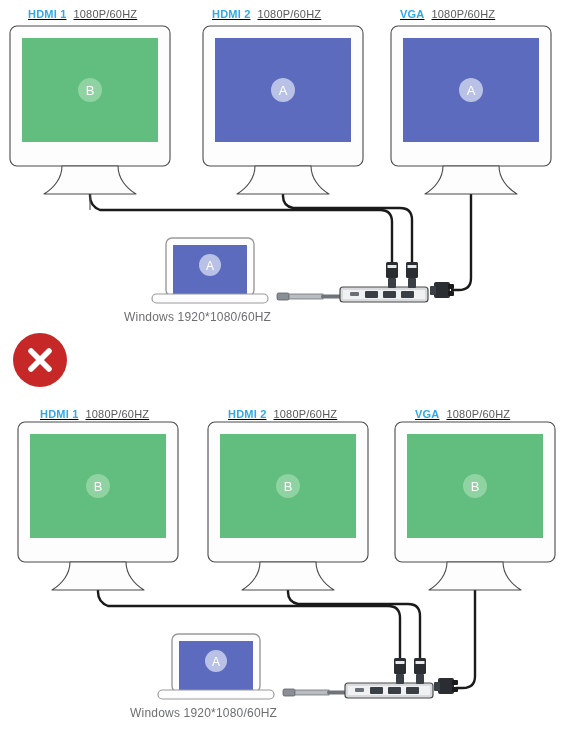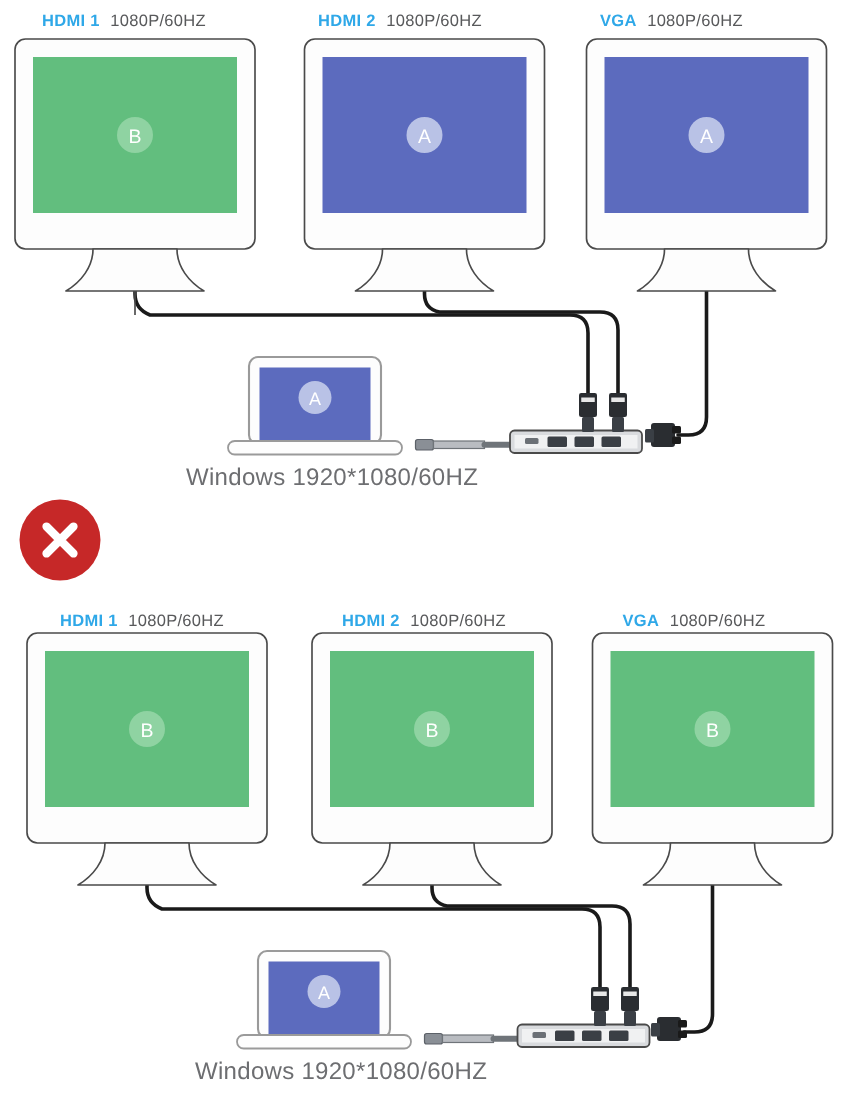--- a/index.html
+++ b/index.html
@@ -6,25 +6,25 @@
   body{
     width:564px;height:740px;
     background:#ffffff;
     font-family:"Liberation Sans", sans-serif;
     overflow:hidden;
     position:relative;
   }
   .stage{position:absolute;left:0;top:0;width:564px;height:740px;}
   svg.diagram{position:absolute;left:0;top:0;width:564px;height:740px;display:block;}
 
-  .lbl{position:absolute;white-space:nowrap;font-size:11px;letter-spacing:.2px;}
+  .lbl{position:absolute;white-space:nowrap;font-size:11px;letter-spacing:.2px;text-decoration:underline;}
   .lbl .port{color:#2FA8E8;font-weight:600;}
   .lbl .res{color:#58595B;margin-left:7px;}
 
-  .caption{position:absolute;white-space:nowrap;font-size:16px;color:#6d6e71;letter-spacing:.2px;}
+  .caption{position:absolute;white-space:nowrap;font-size:12px;color:#6d6e71;letter-spacing:.2px;}
 </style>
 </head>
 <body>
 
 <div class="stage">
 
   <svg class="diagram" viewBox="0 0 564 740">
     <defs>
       <g id="monitor-shape">
         <rect x="0" y="0" width="160" height="140" rx="7" ry="7" fill="#fdfdfd" stroke="#4a4a4a" stroke-width="1.1"></rect>

